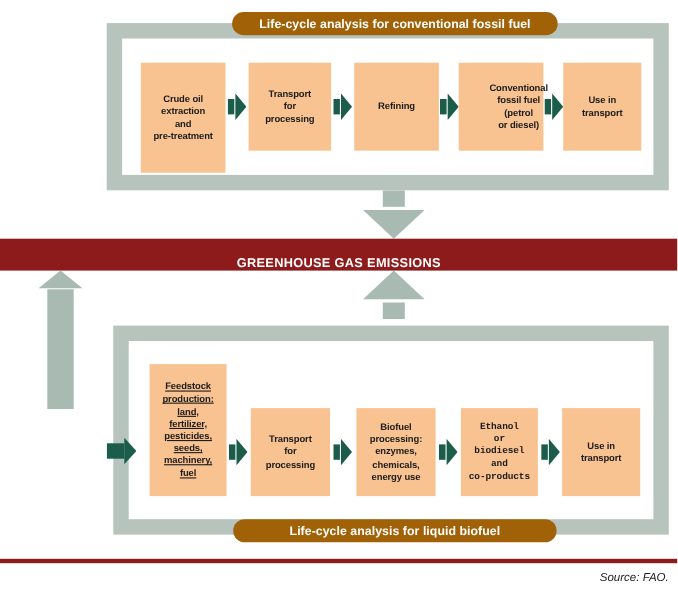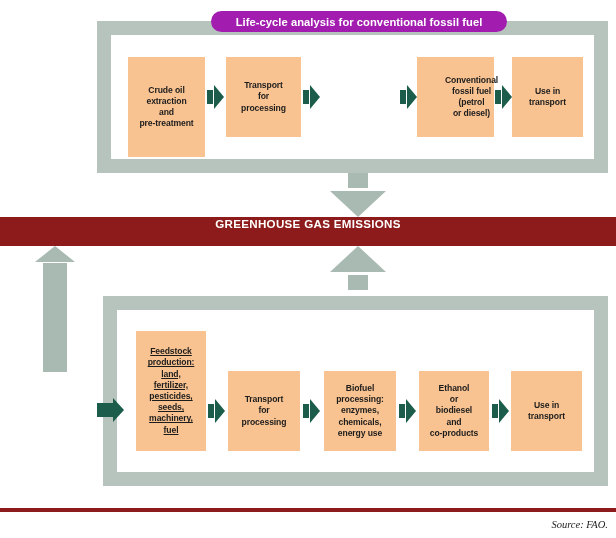--- a/index.html
+++ b/index.html
@@ -53,41 +53,41 @@
 
   
   .garrow {
     position: absolute;
     display: block;
   }
 
   
   .pill {
     position: absolute;
-    background: #a21caf;
+    background: #a16207;
     color: #ffffff;
     font-size: 11.2px;
     font-weight: bold;
     border-radius: 20px;
     display: flex;
     align-items: center;
     justify-content: center;
     white-space: nowrap;
     letter-spacing: 0.05px;
   }
 
   
   .banner {
     position: absolute;
     background: #8e1b1b;
     color: #ffffff;
     font-size: 11.6px;
     font-weight: bold;
     display: flex;
-    align-items: flex-start;
+    align-items: flex-end;
     justify-content: center;
     letter-spacing: 0.3px;
   }
 
   
   .gray-shape { position: absolute; }
 
   
   .rule {
     position: absolute;
@@ -121,20 +121,23 @@
 and
 pre-treatment</span>
   </div>
 
   <div class="pbox" style="left:226px; top:57px; width:75px; height:80px;">
     <span style="white-space:pre-line">Transport
 for
 processing</span>
   </div>
 
+  <div class="pbox" style="left:322px; top:57px; width:77px; height:80px;">
+    <span style="white-space:pre-line">Refining</span>
+  </div>
 
   <div class="pbox" style="left:417px; top:57px; width:77px; height:80px;padding-left:32px;">
     <span style="white-space:pre-line">Conventional
 fossil fuel
 (petrol
 or diesel)</span>
   </div>
 
   <div class="pbox" style="left:512px; top:57px; width:71px; height:80px;">
     <span style="white-space:pre-line">Use in
@@ -174,20 +177,23 @@
 
   <svg class="gray-shape" style="left:35px; top:246px;" width="40" height="126" viewBox="0 0 40 126">
     <polygon points="20,0 40,16 0,16" fill="#a9bab3"></polygon>
     <rect x="8" y="17" width="24" height="109" fill="#a9bab3"></rect>
   </svg>
 
   <div class="frame" style="left:103px; top:296px; width:505px; height:190px;">
     <div class="inner" style="left:14px; top:14px; width:477px; height:162px;"></div>
   </div>
 
+  <div class="pill" style="left:212px; top:472px; width:294px; height:21px;">
+    <span>Life-cycle analysis for liquid biofuel</span>
+  </div>
 
 
   <svg class="garrow" style="left:97px; top:398px;" width="27" height="24" viewBox="0 0 27 24">
     <rect x="0" y="5" width="16" height="14" fill="#1b5c4a"></rect>
     <polygon points="16,0 27,12 16,24" fill="#1b5c4a"></polygon>
   </svg>
 
   <div class="pbox" style="left:136px; top:331px; width:70px; height:120px;text-decoration:underline;">
     <span style="white-space:pre-line">Feedstock
 production:
@@ -206,21 +212,21 @@
   </div>
 
   <div class="pbox" style="left:324px; top:371px; width:72px; height:80px;">
     <span style="white-space:pre-line">Biofuel
 processing:
 enzymes,
 chemicals,
 energy use</span>
   </div>
 
-  <div class="pbox" style="left:419px; top:371px; width:70px; height:80px;">
+  <div class="pbox" style="left:419px; top:371px; width:70px; height:80px;font-family:Liberation Mono, monospace;">
     <span style="white-space:pre-line">Ethanol
 or
 biodiesel
 and
 co-products</span>
   </div>
 
   <div class="pbox" style="left:511px; top:371px; width:71px; height:80px;">
     <span style="white-space:pre-line">Use in
 transport</span>
@@ -237,17 +243,17 @@
   <svg class="garrow" style="left:399px; top:399px;" width="17" height="24" viewBox="0 0 17 24">
     <rect x="0" y="5" width="6" height="14" fill="#1b5c4a"></rect>
     <polygon points="7,0 17,12 7,24" fill="#1b5c4a"></polygon>
   </svg>
   <svg class="garrow" style="left:492px; top:399px;" width="17" height="24" viewBox="0 0 17 24">
     <rect x="0" y="5" width="6" height="14" fill="#1b5c4a"></rect>
     <polygon points="7,0 17,12 7,24" fill="#1b5c4a"></polygon>
   </svg>
 
   <div class="rule" style="left:0px; top:508px; width:616px; height:4px;"></div>
-  <div class="source" style="left:0px; top:519px; width:608px;font-family:Liberation Serif, serif;">
+  <div class="source" style="left:0px; top:519px; width:608px;">
     <span>Source: FAO.</span>
   </div>
 
 </div>
 
 </body></html>

